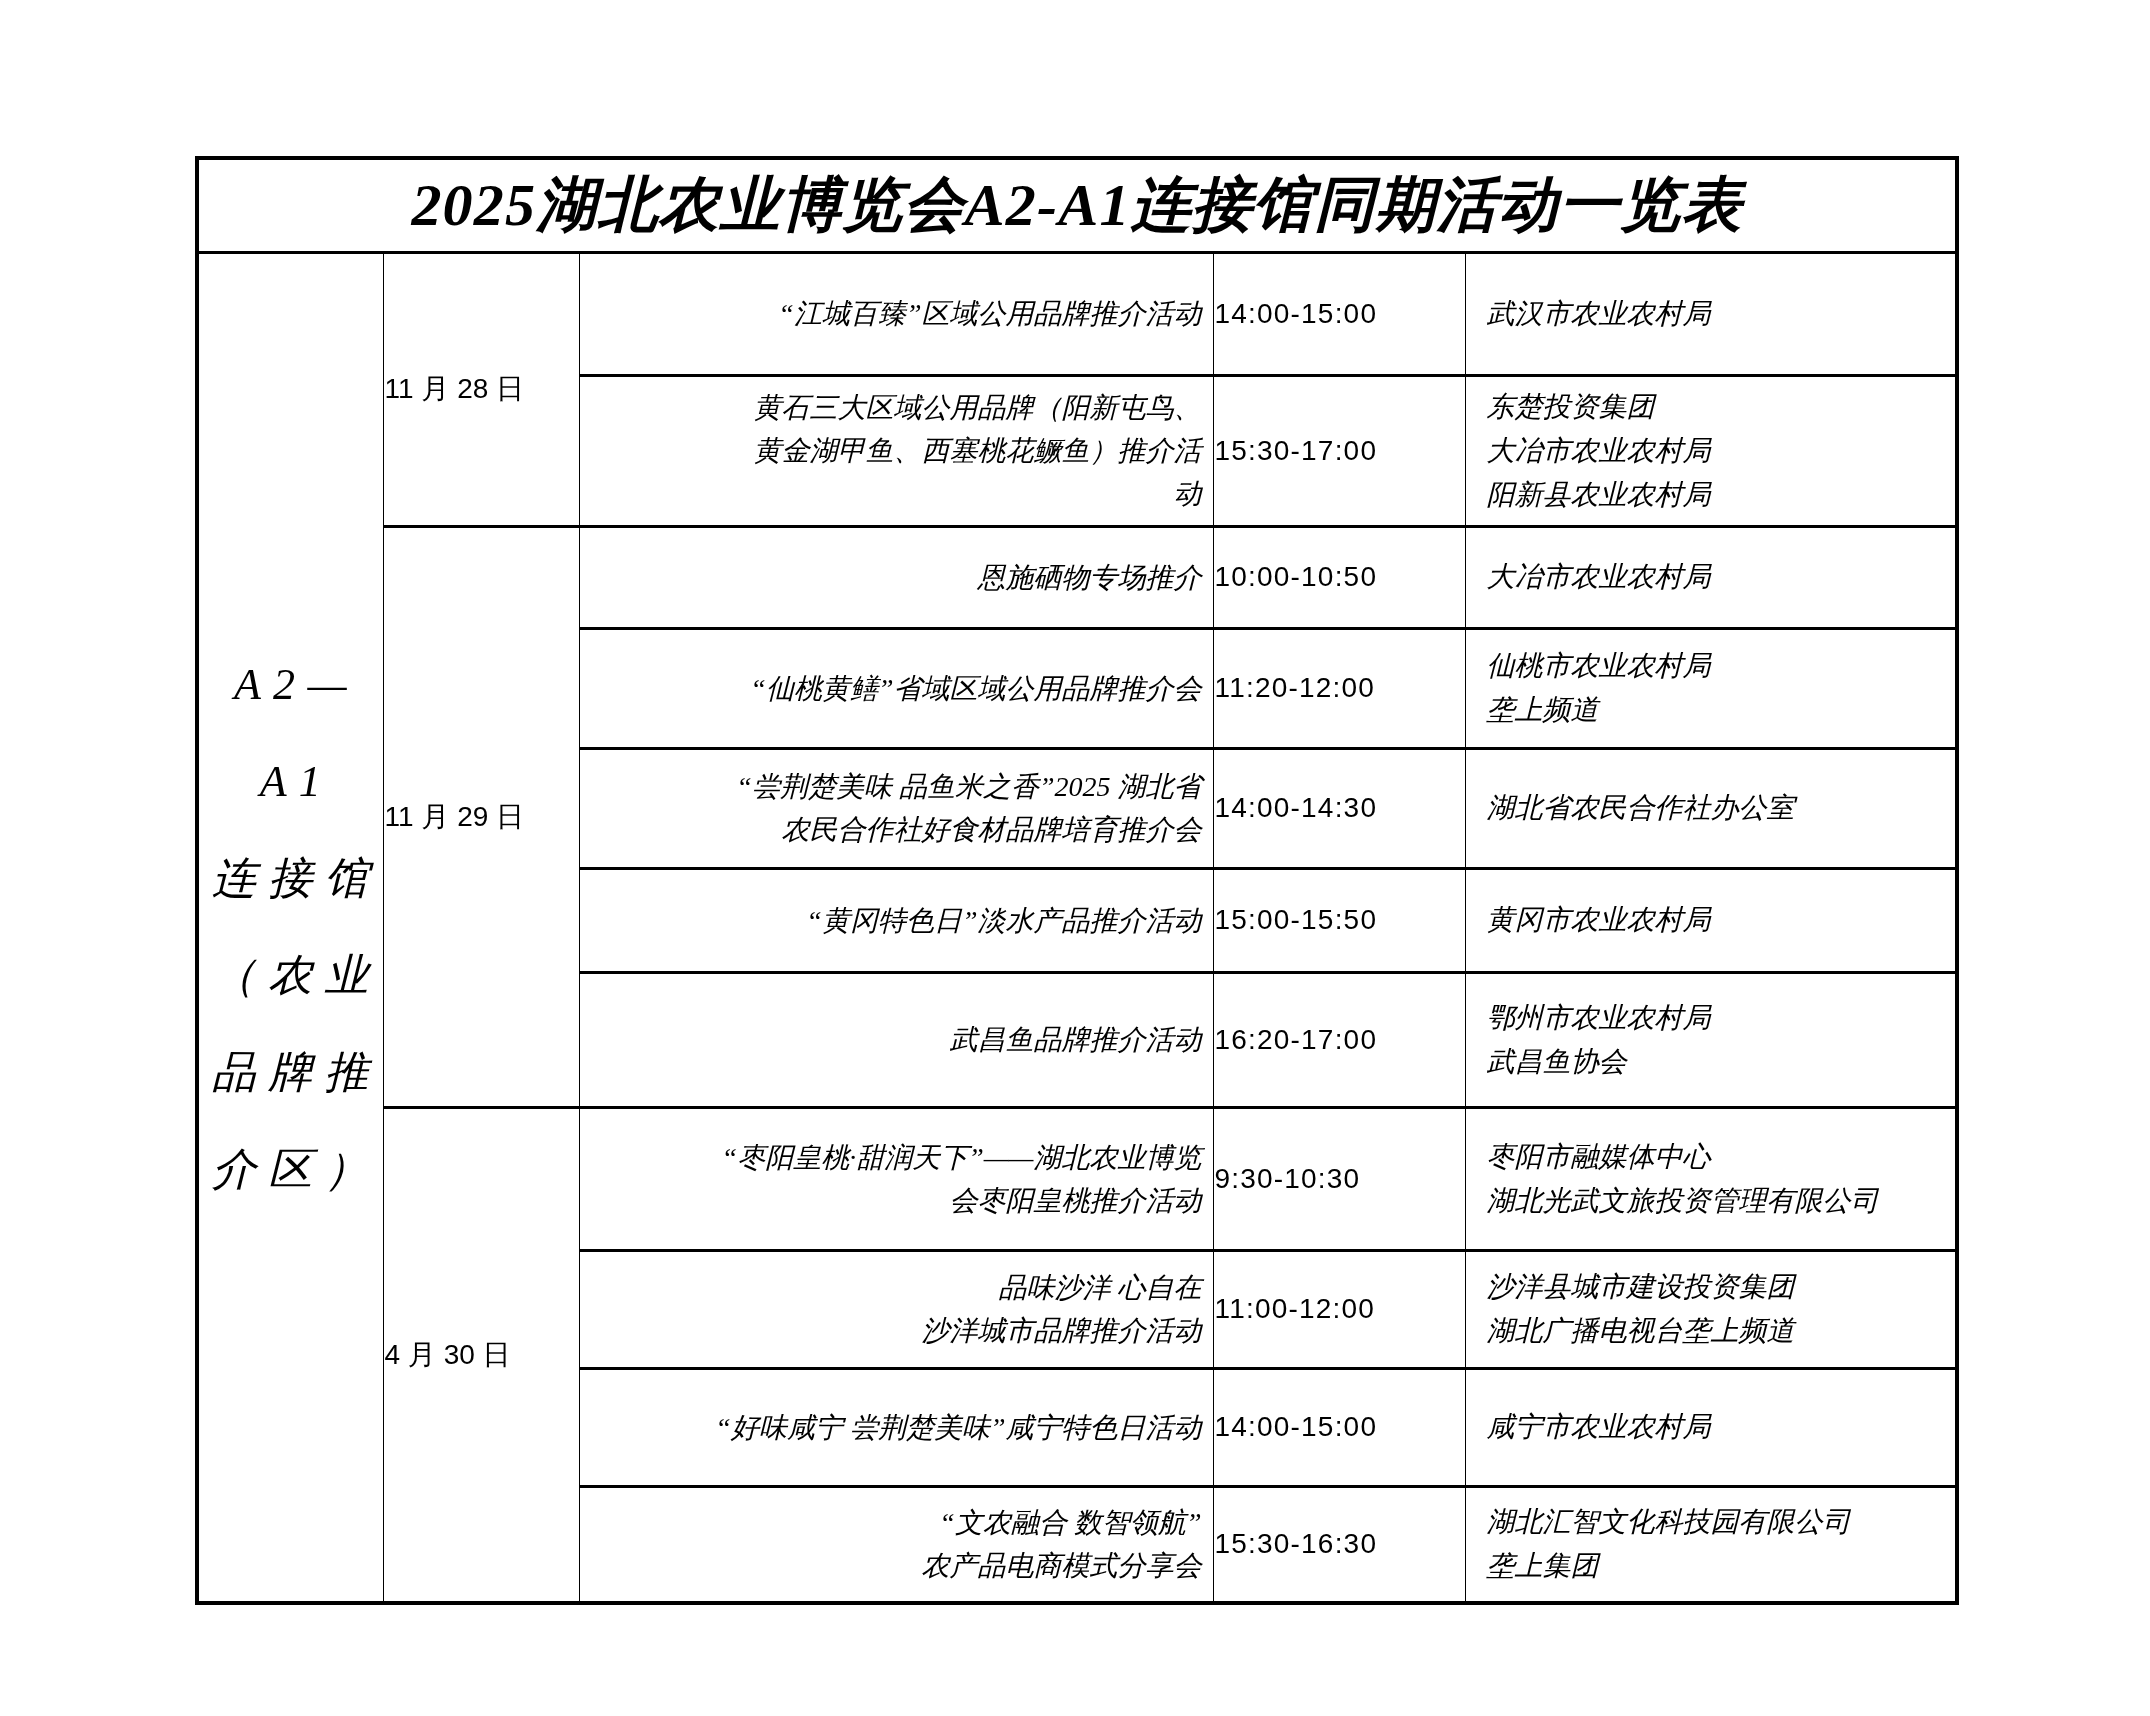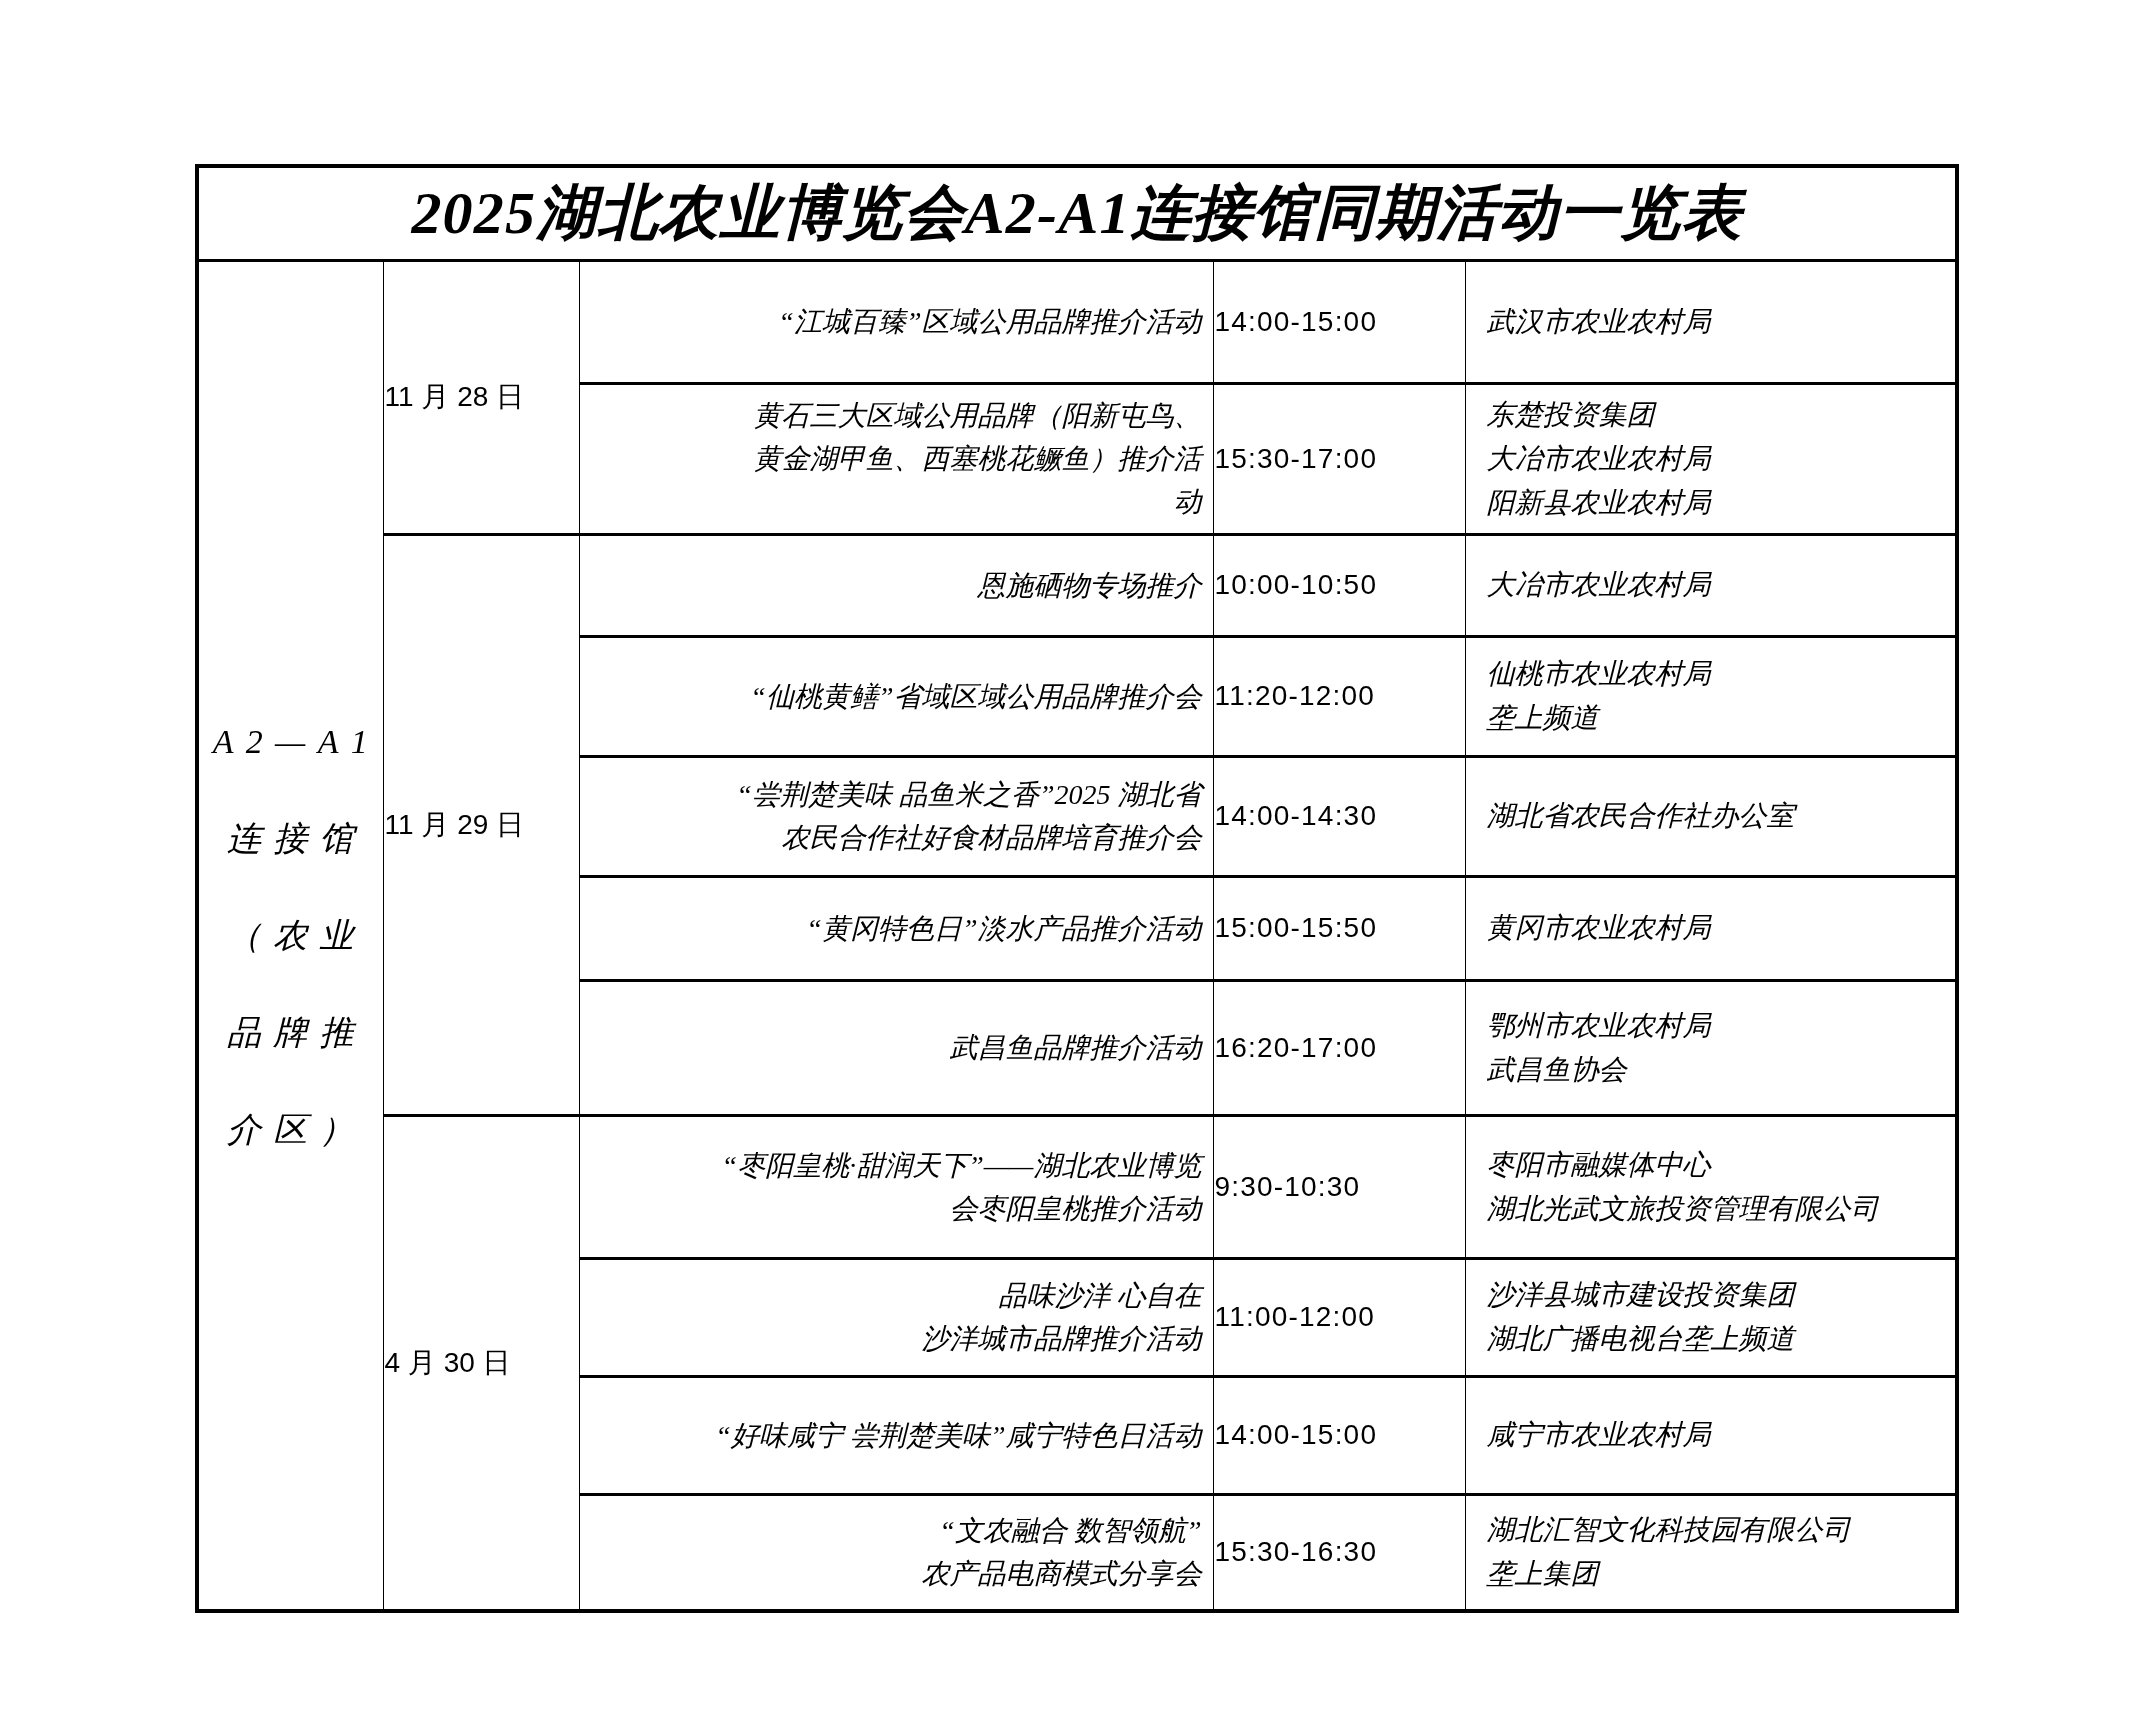--- a/index.html
+++ b/index.html
@@ -15,21 +15,20 @@
     color: #000000;
   }
   table.schedule {
     position: absolute;
     left: 195px;
     top: 156px;
     width: 1760px;
     border-collapse: collapse;
     table-layout: fixed;
     border: 4.3px solid #000;
-    margin-top: 8px;
   }
   td {
     border: 1.8px solid #000;
     border-top-width: 3.1px;
     border-bottom-width: 3.1px;
     vertical-align: middle;
     color: #000;
     overflow: hidden;
   }
   td.title-cell {
@@ -37,21 +36,21 @@
     text-align: center;
     font-size: 60px;
     font-weight: bold;
     font-style: italic;
     letter-spacing: 1.2px;
     font-family: "Liberation Serif", serif;
     white-space: nowrap;
   }
   td.venue {
     text-align: center;
-    font-size: 34px;
+    font-size: 44px;
     font-style: italic;
     line-height: 97px;
     letter-spacing: 12.3px;
     padding-left: 12.3px;
     white-space: pre-line;
   }
   td.date {
     text-align: left;
     font-family: "Liberation Sans", sans-serif;
     font-style: normal;

